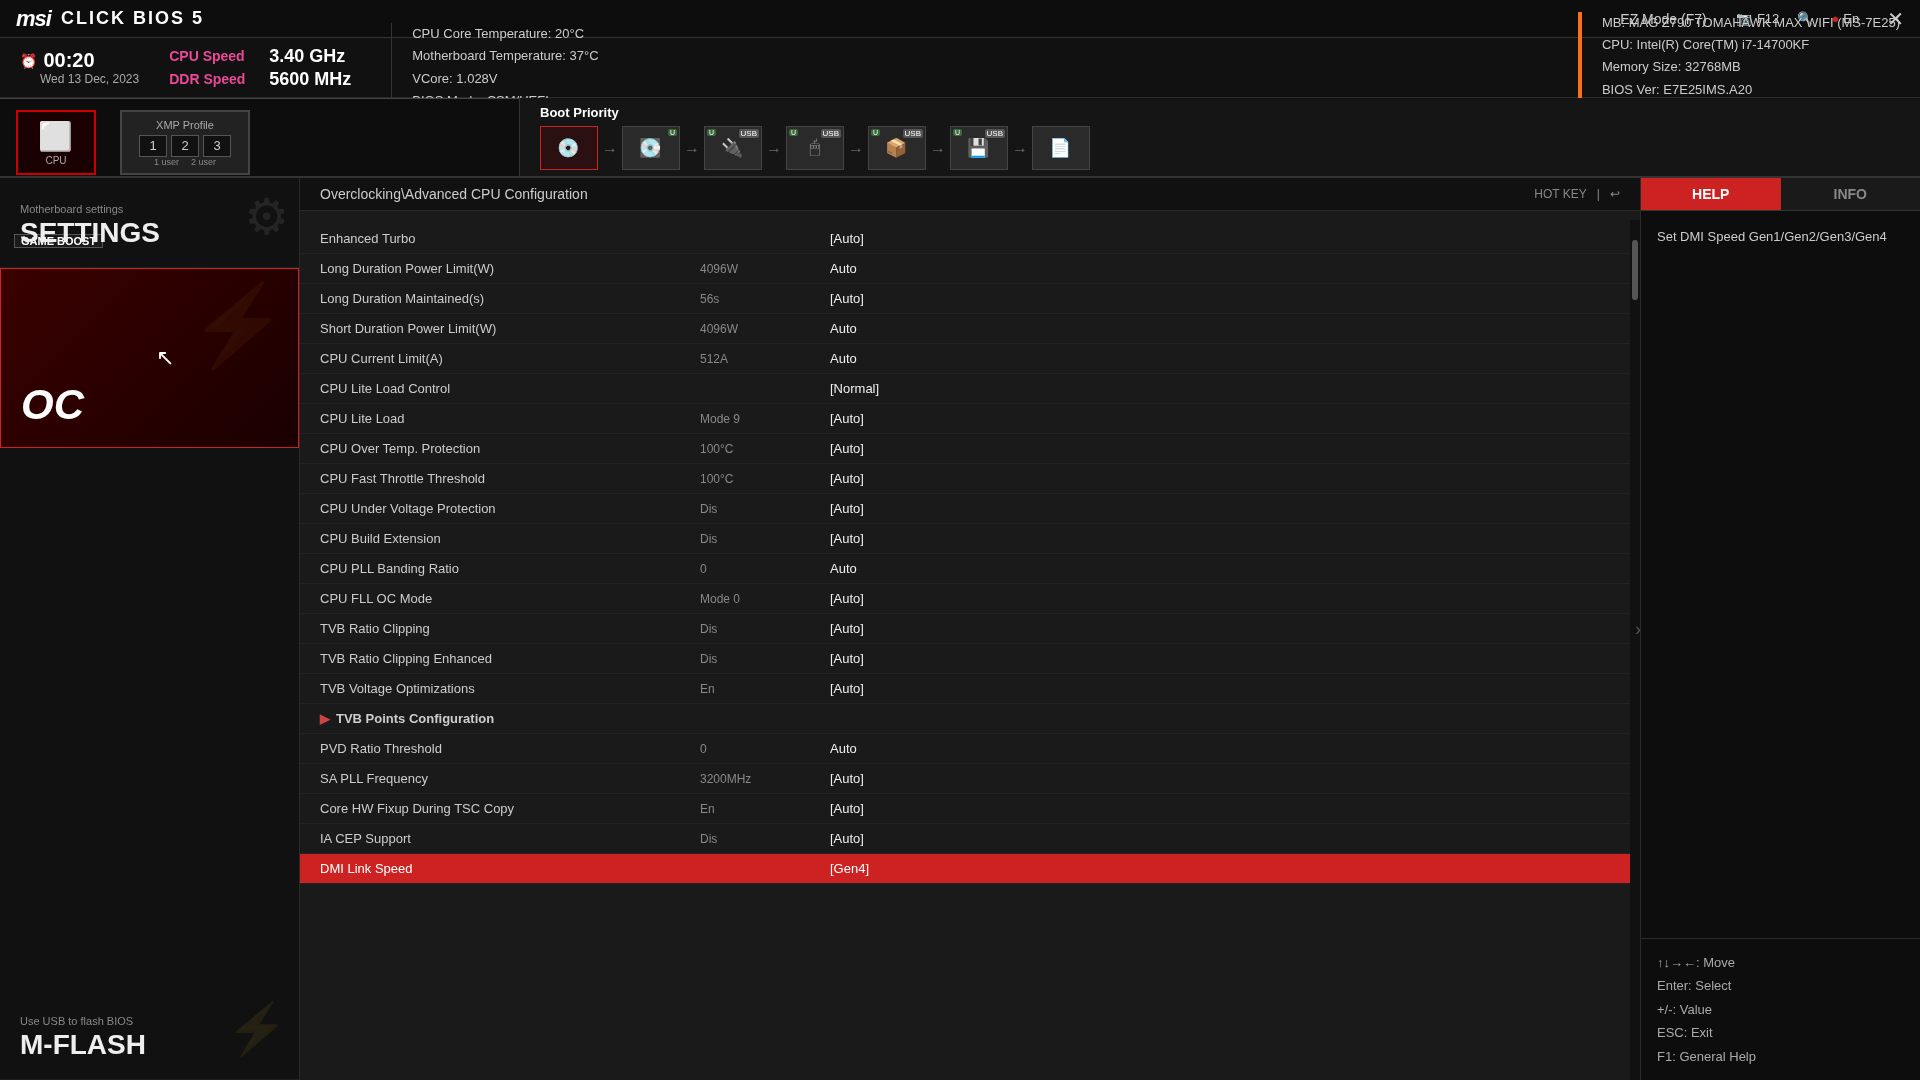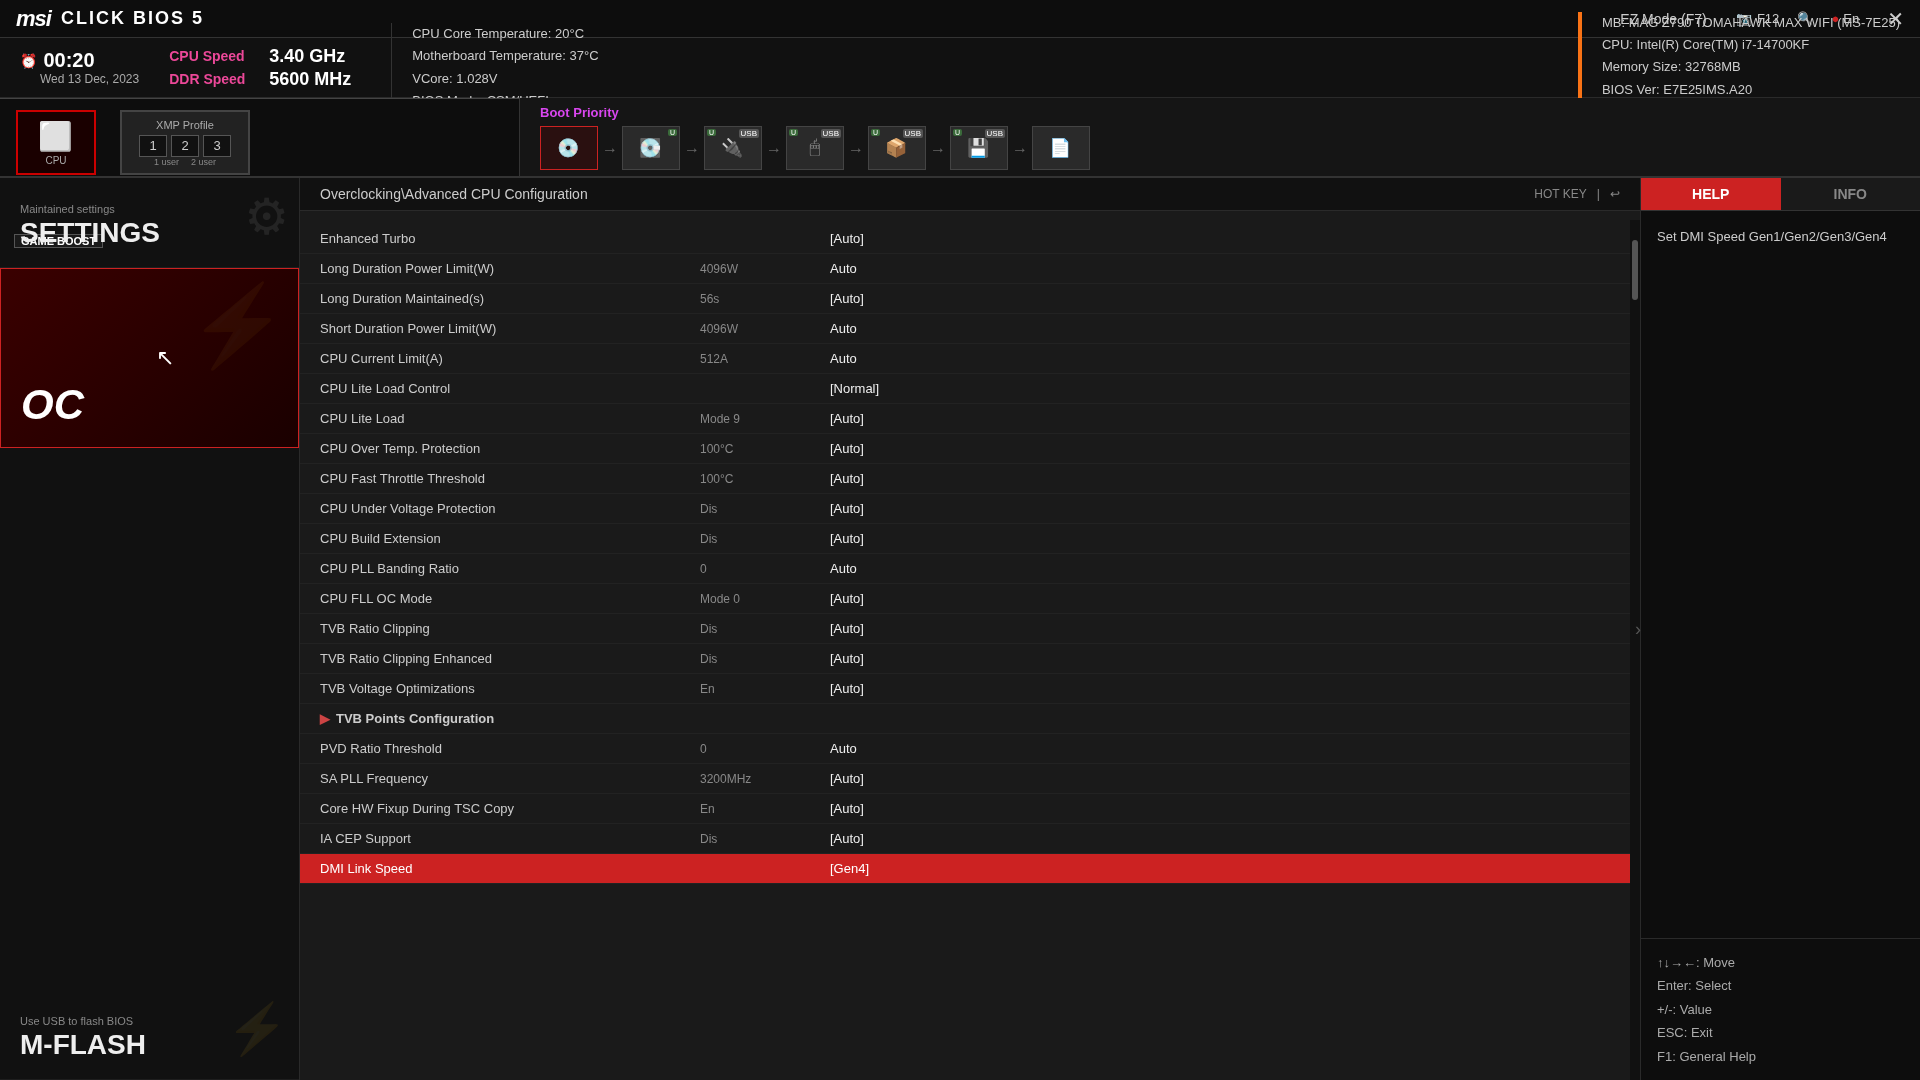--- a/index.html
+++ b/index.html
@@ -192,21 +192,21 @@
 
     
     #boot-section {
       flex: 1;
       display: flex;
       flex-direction: column;
       justify-content: center;
       padding: 0 20px;
     }
     #boot-title {
-      color: #d946ef;
+      color: #ffffff;
       font-size: 13px;
       font-weight: bold;
       margin-bottom: 6px;
     }
     #boot-devices {
       display: flex;
       align-items: center;
       gap: 4px;
     }
     .boot-device {
@@ -530,21 +530,21 @@
       </div>
     </div>
   </div>
 </div>
 
 <div id="main-layout">
 
   <div id="sidebar">
     <div class="sidebar-item">
       <span class="sidebar-bg-icon">⚙</span>
-      <span class="sidebar-item-subtitle">Maintained settings</span>
+      <span class="sidebar-item-subtitle">Motherboard settings</span>
       <span class="sidebar-item-title">SETTINGS</span>
     </div>
     <div class="sidebar-item active" style="min-height:180px;">
       <span class="sidebar-bg-icon" style="font-size:80px; opacity:0.05;">⚡</span>
       <span class="sidebar-cursor">↖</span>
       <span class="sidebar-item-title" style="font-size:42px; color:#fff;font-style:italic;">OC</span>
     </div>
     <div class="sidebar-item" style="margin-top:auto;">
       <span class="sidebar-bg-icon">⚡</span>
       <span class="sidebar-item-subtitle">Use USB to flash BIOS</span>

